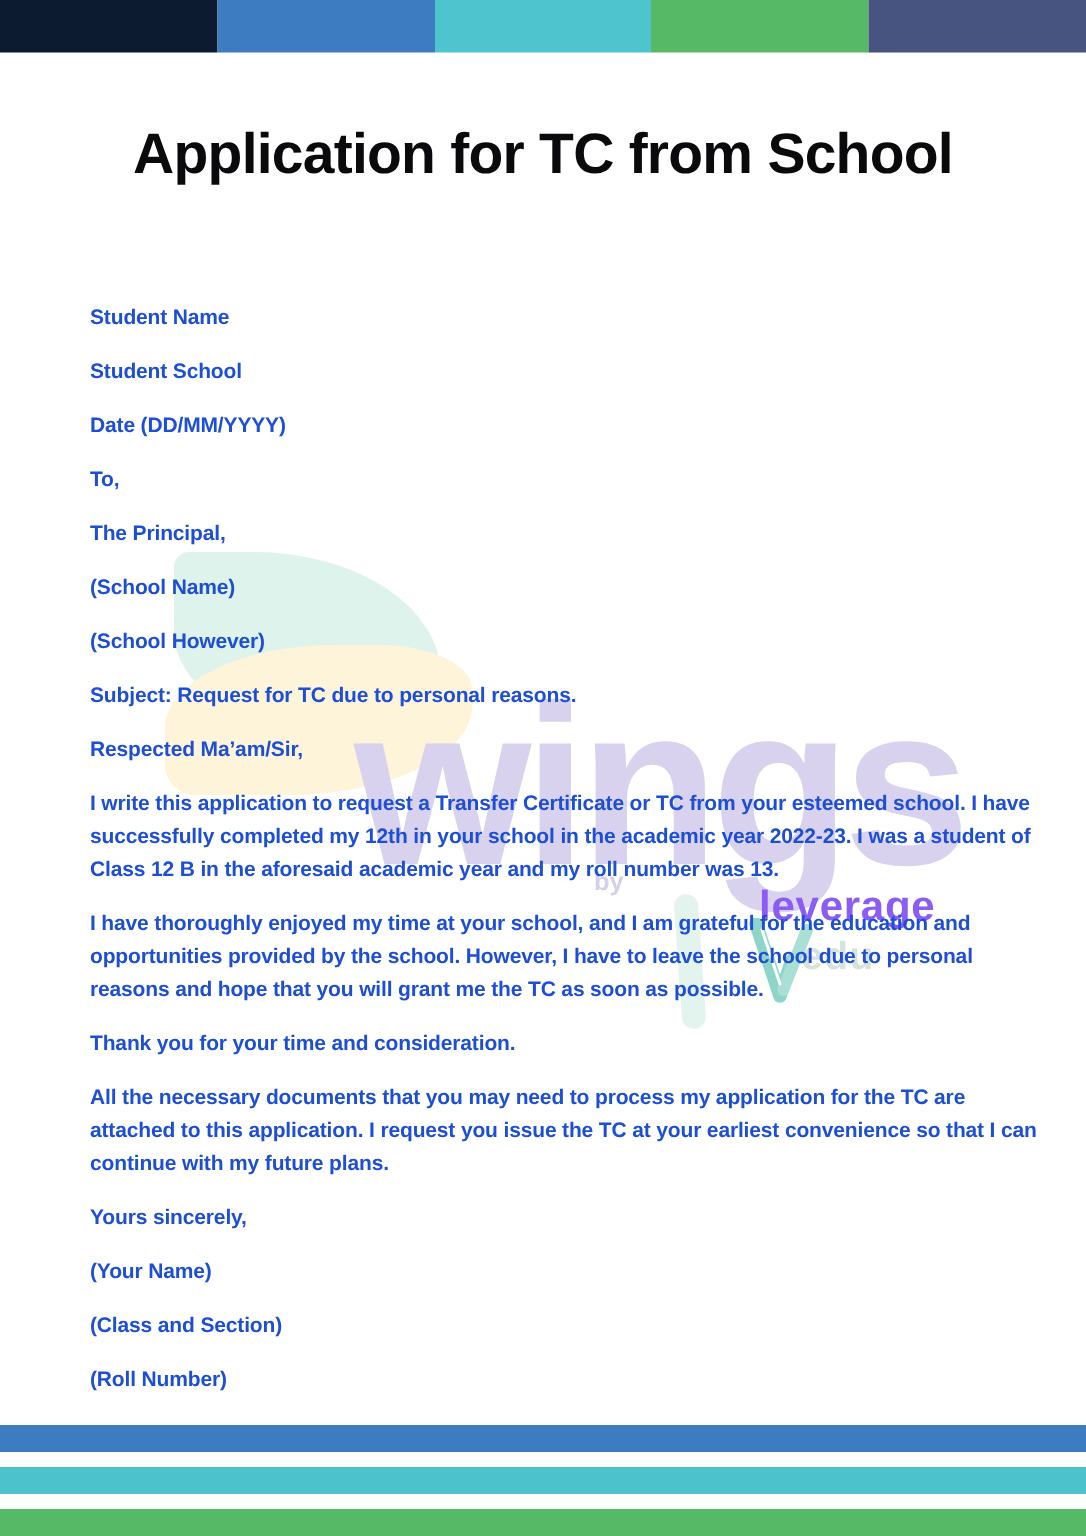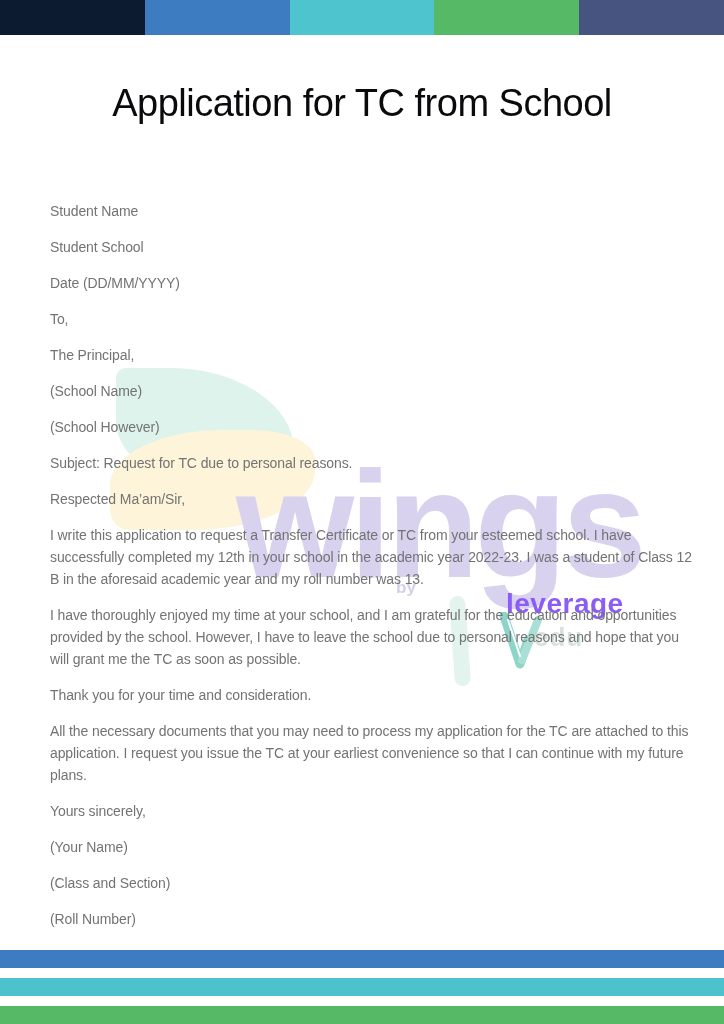--- a/index.html
+++ b/index.html
@@ -29,21 +29,21 @@
 
   
   .title {
     position: absolute;
     top: 52px;
     left: 0;
     width: 100%;
     text-align: center;
     font-size: 38px;
     line-height: 52px;
-    font-weight: normal;
+    font-weight: bold;
     color: #0a0a0c;
     letter-spacing: -0.5px;
     z-index: 2;
   }
 
   
   .watermark { position: absolute; inset: 0; z-index: 0; pointer-events: none; }
   .wm-blob-mint {
     position: absolute; left: 116px; top: 368px;
     width: 178px; height: 118px;
@@ -83,26 +83,26 @@
   .wm-edu {
     position: absolute; left: 534px; top: 622px;
     font-size: 26px; font-weight: bold;
     color: #d5e3dc; letter-spacing: 1px;
   }
 
   
   .letter {
     position: absolute;
     top: 200px;
-    left: 50px;
+    left: 60px;
     width: 642px;
     z-index: 1;
-    color: #737373;
+    color: #1d4ed8;
     font-size: 14px;
-    font-weight: normal;
+    font-weight: bold;
     line-height: 22px;
     letter-spacing: -0.1px;
   }
   .letter p { margin: 0 0 14px 0; }
 
   
   .stripe { position: absolute; left: 0; width: 100%; z-index: 2; }
   .stripe-1 { top: 950px; height: 18px; }
   .stripe-2 { top: 978px; height: 18px; }
   .stripe-3 { top: 1006px; height: 18px; }

